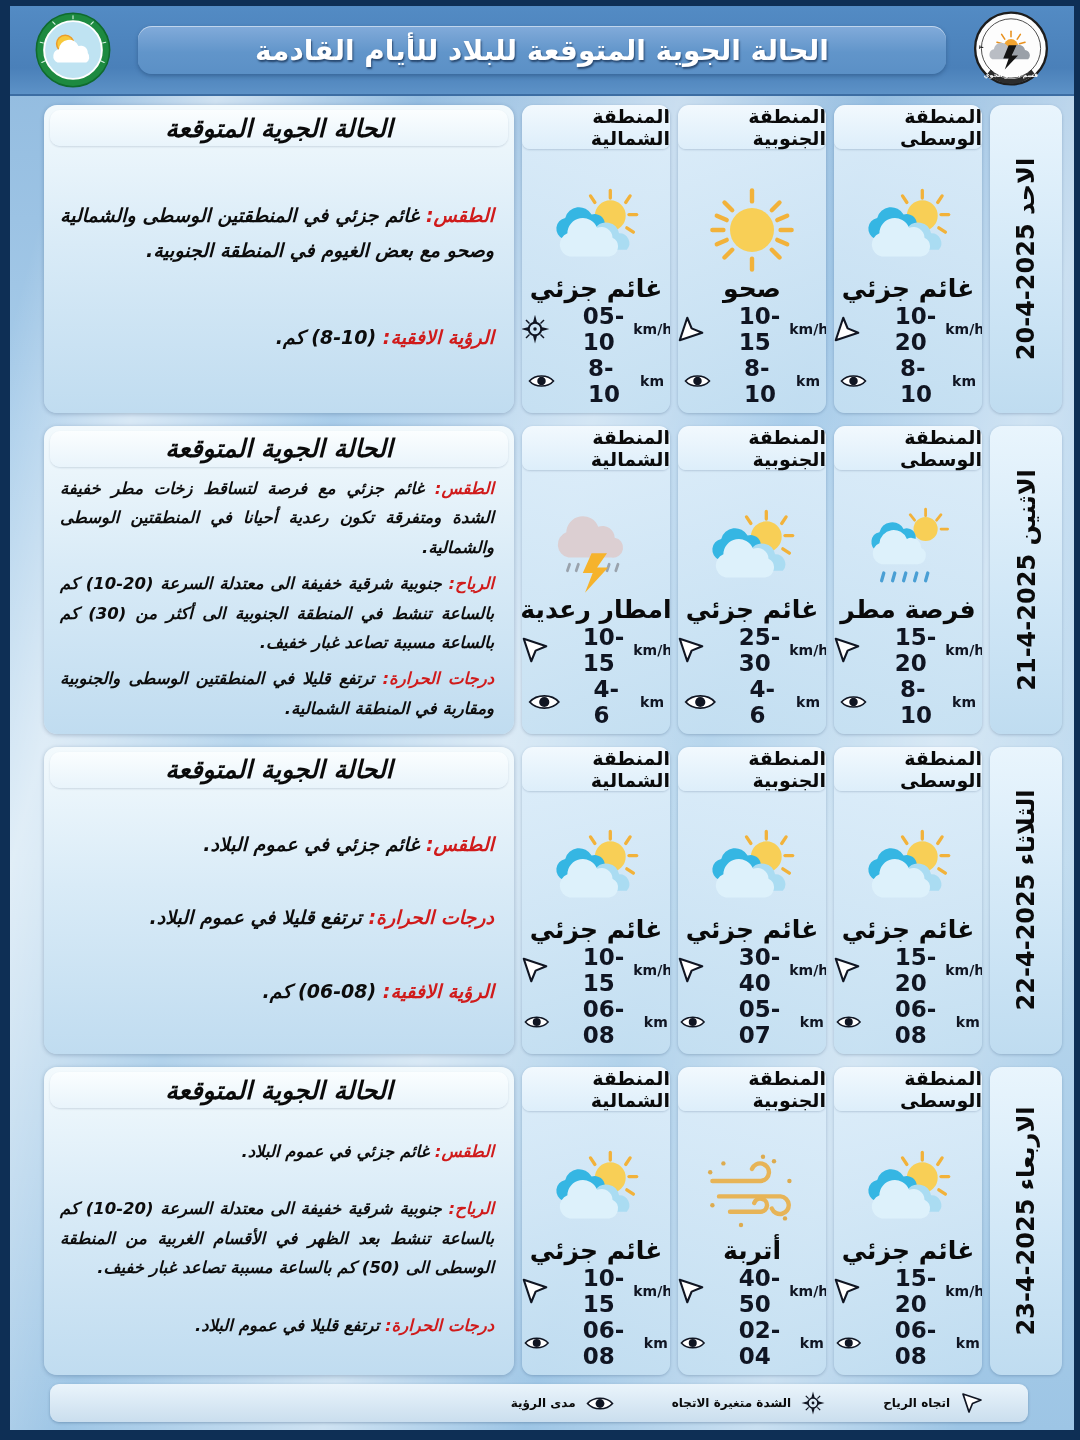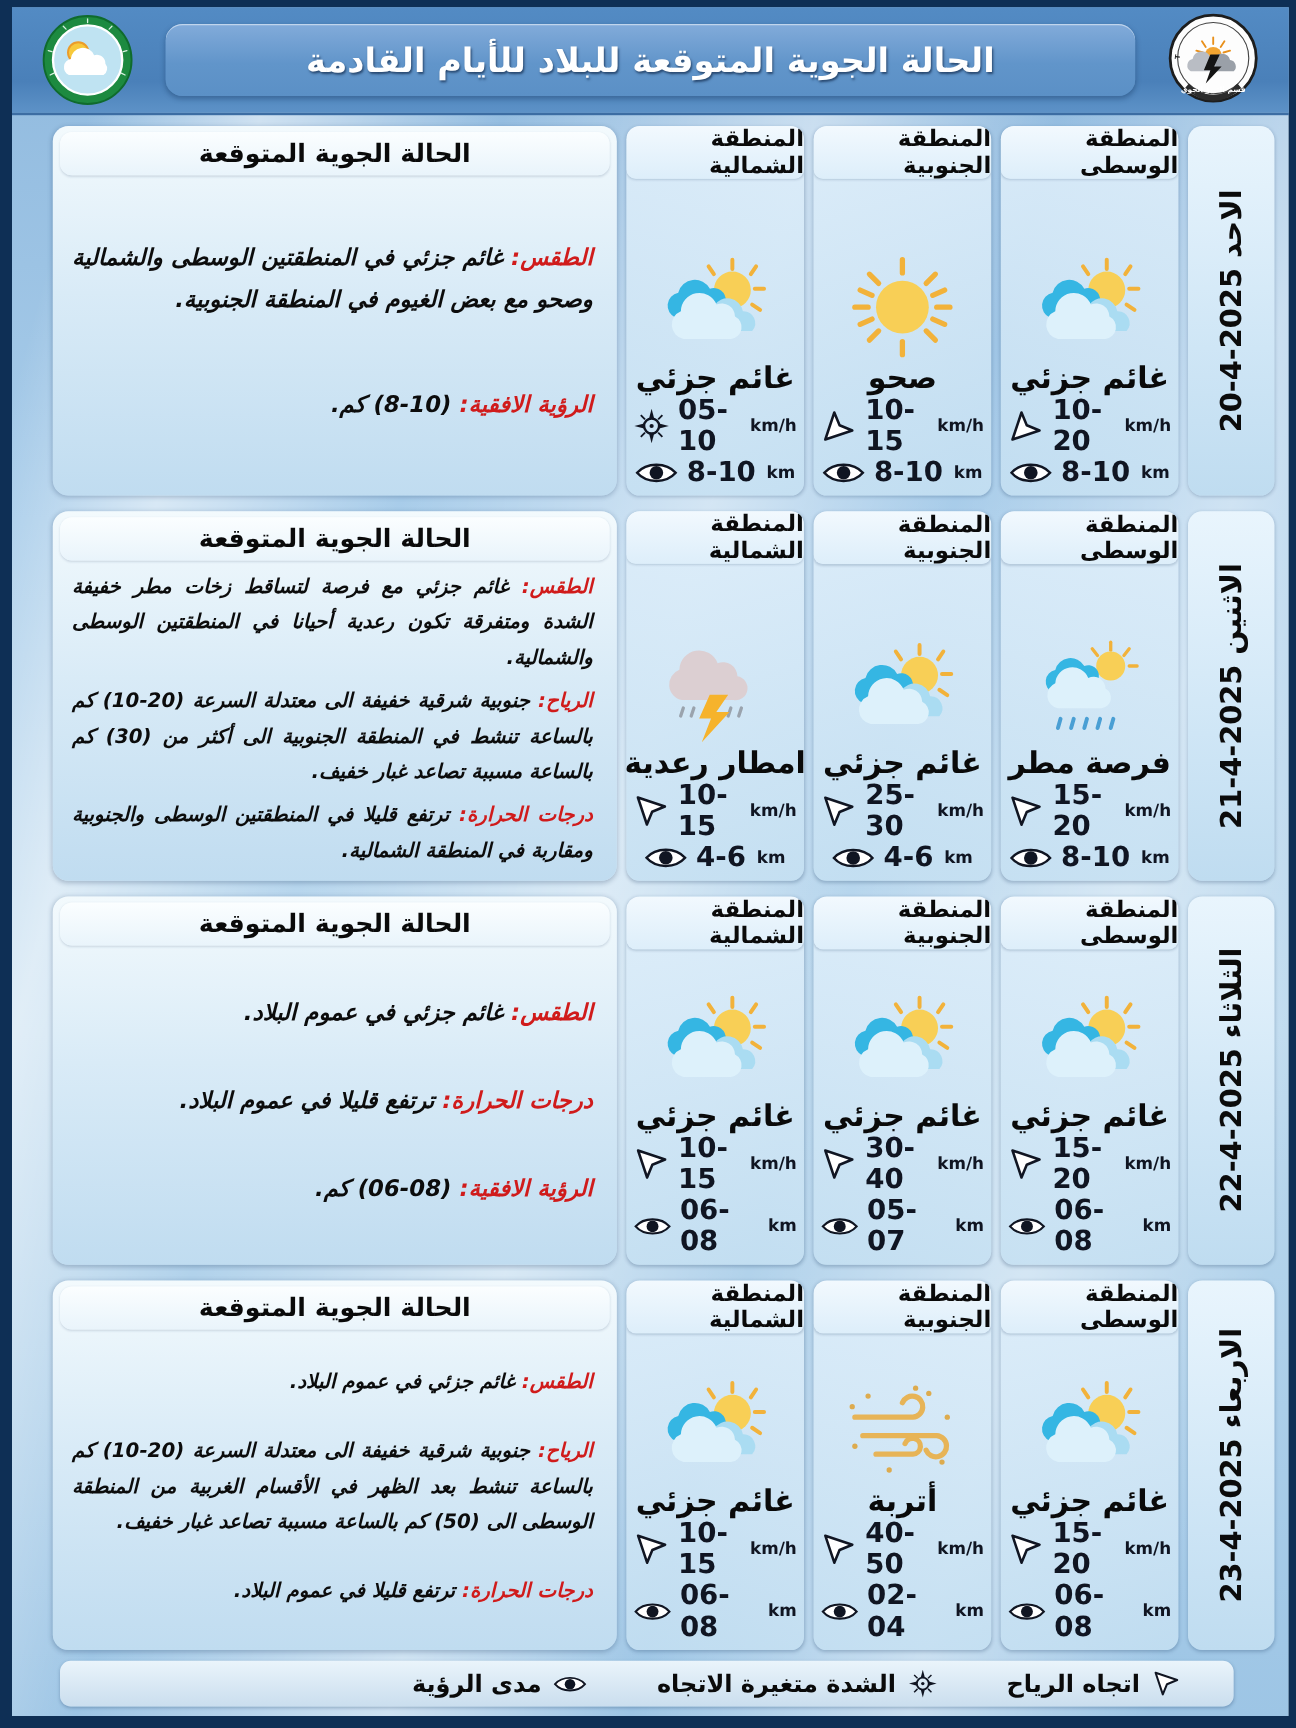--- a/index.html
+++ b/index.html
@@ -12,21 +12,21 @@
       linear-gradient(105deg, rgba(255,255,255,0) 6%, rgba(255,255,255,.55) 16%, rgba(255,255,255,0) 30%, rgba(255,255,255,.5) 48%, rgba(255,255,255,0) 62%, rgba(255,255,255,.45) 78%, rgba(255,255,255,0) 92%),
       linear-gradient(180deg,#8fb9de 0%,#a9cdea 30%,#bcd9ee 60%,#9dc5e5 100%);
   }
   
   .header{
     flex:0 0 88px;display:flex;align-items:center;gap:26px;padding:0 24px;
     background:linear-gradient(180deg,#538bc4 0%,#4a80b9 70%,#5d92c7 100%);
     border-bottom:2px solid #3c6da3;
   }
   .title-pill{
-    flex:1;height:60px;border-radius:14px;
+    flex:1;height:48px;border-radius:14px;
     background:linear-gradient(180deg,#82abda 0%,#6195ca 55%,#5b90c6 100%);
     box-shadow:inset 0 1px 0 rgba(255,255,255,.5), 0 2px 4px rgba(15,45,85,.35);
     display:flex;align-items:center;justify-content:center;
     color:#fff;font-size:28px;letter-spacing:.5px;
     text-shadow:1px 2px 2px rgba(10,33,64,.65);
   }
   .logo{width:78px;height:78px;flex:0 0 auto;}
   
   .rows{flex:1;display:flex;flex-direction:column;gap:13px;padding:9px 12px 6px 34px;min-height:0;}
   .row{flex:1;display:grid;grid-template-columns:72px 148px 148px 148px 1fr;gap:8px;direction:rtl;min-height:0;}
@@ -49,52 +49,52 @@
   .card-head{
     margin:0 0 2px 0;flex:0 0 34px;display:flex;align-items:center;justify-content:center;
     background:linear-gradient(180deg,#f2f9fe 0%,#ddeefa 100%);
     border-radius:11px 11px 8px 8px;font-size:19px;color:#0a0a0a;
     box-shadow:0 1px 2px rgba(20,50,90,.18);
   }
   .card-body{flex:1;display:flex;flex-direction:column;align-items:center;justify-content:flex-end;padding:2px 6px 6px;}
   .wx{width:118px;height:88px;}
   .cond{font-size:25px;color:#0a0a0a;white-space:nowrap;}
   .metric{display:flex;align-items:center;gap:7px;direction:ltr;color:#101522;}
-  .metric .num{font-size:23px;}
+  .metric .num{font-size:23px;margin-left:26px;}
   .metric .unit{font-size:14px;margin-left:2px;}
   .mi{width:30px;height:30px;flex:0 0 auto;}
   .mi.sw{transform:rotate(-90deg);}
   .eye-i{width:36px;height:22px;}
   
   .desc{
     display:flex;flex-direction:column;border-radius:13px;overflow:hidden;
     background:linear-gradient(180deg,#f3fafd 0%,#d9ebf7 45%,#c0dcf0 100%);
     box-shadow:0 1px 4px rgba(20,50,90,.28);
   }
   .desc-head{
     margin:5px 6px 0;flex:0 0 36px;border-radius:10px;
     background:linear-gradient(180deg,#fbfeff 0%,#e9f4fb 100%);
     display:flex;align-items:center;justify-content:center;
-    font-size:21px;color:#0a0a0a;box-shadow:0 1px 2px rgba(20,50,90,.15);
+    font-size:25px;color:#0a0a0a;box-shadow:0 1px 2px rgba(20,50,90,.15);font-style:italic;
   }
   .desc-body{
     flex:1;display:flex;flex-direction:column;justify-content:space-evenly;
     padding:4px 20px 10px 16px;text-align:justify;line-height:1.85;font-style:italic;
   }
   .desc-body p{margin:3px 0;font-size:19px;color:#0c0c0c;}
   .row:nth-child(2) .desc-body p,.row:nth-child(4) .desc-body p{font-size:16.5px;line-height:1.8;}
   .plabel{color:#d01b1b;}
   
   .footer{
     flex:0 0 38px;margin:3px 46px 8px 40px;border-radius:9px;
     background:linear-gradient(180deg,#eaf4fb 0%,#cadeee 100%);
     box-shadow:0 1px 3px rgba(20,50,90,.3);
     display:flex;align-items:center;direction:rtl;gap:58px;padding:0 44px;
   }
-  .legend{display:flex;align-items:center;gap:10px;font-size:20px;color:#0a0a0a;}
+  .legend{display:flex;align-items:center;gap:10px;font-size:12px;color:#0a0a0a;}
   .legend .mi{width:24px;height:24px;}
   .legend .eye-i{width:28px;height:17px;}
   .hidden-defs{position:absolute;width:0;height:0;overflow:hidden;}
 </style>
 </head>
 <body>
 
 <svg class="hidden-defs" xmlns="http://www.w3.org/2000/svg">
   <defs>
     <symbol id="sym-partly" viewBox="0 0 100 80">

